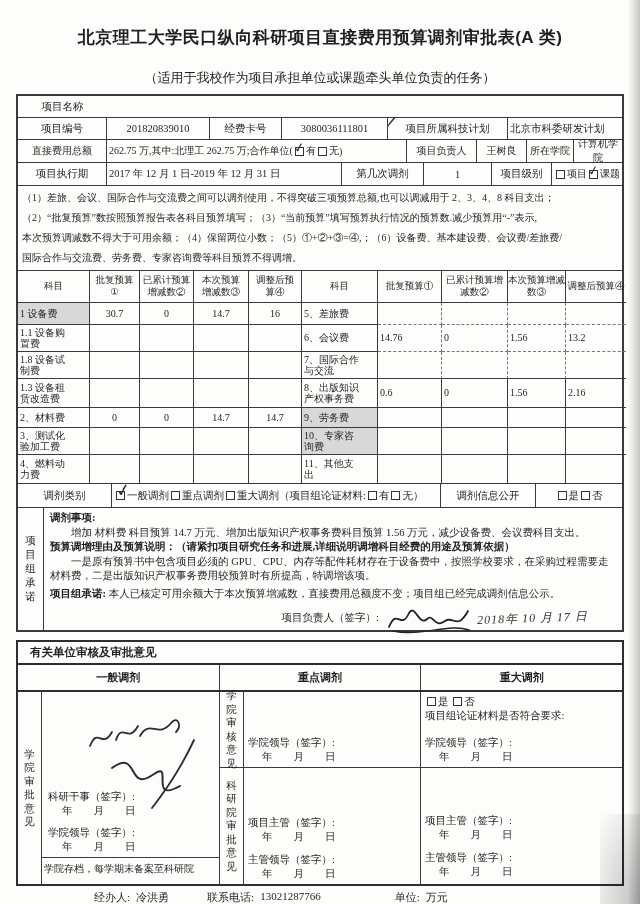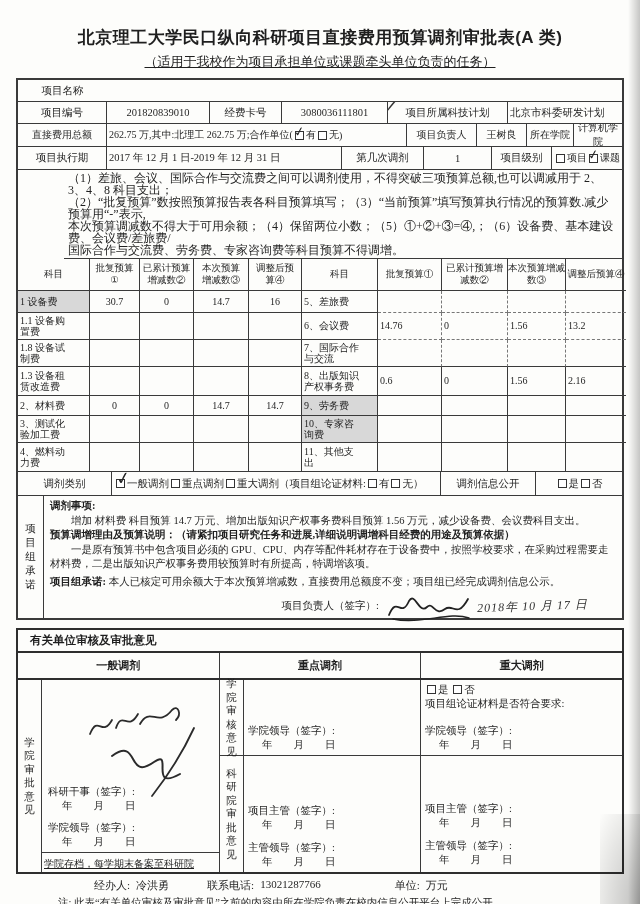--- a/index.html
+++ b/index.html
@@ -10,33 +10,33 @@
     font-family:"Liberation Serif","DejaVu Serif",serif;
     overflow:hidden;
   }
   .scan-edge { position:absolute; right:0; top:0; width:12px; height:100%;
     background:linear-gradient(to right, rgba(0,0,0,0), rgba(0,0,0,0.22)); pointer-events:none; }
   .scan-corner { position:absolute; right:0; bottom:0; width:40px; height:90px;
     background:radial-gradient(ellipse at bottom right, rgba(0,0,0,0.25), rgba(0,0,0,0)); pointer-events:none; }
 
   .title { padding-top:26px; text-align:center; font-size:17px; font-weight:bold;
     font-family:"Liberation Sans","DejaVu Sans",sans-serif; letter-spacing:.5px; }
-  .subtitle { text-align:center; font-size:13px; margin-top:4px; margin-bottom:7px;text-decoration:underline; }
+  .subtitle { text-align:center; font-size:13px; margin-top:20px; margin-bottom:7px; }
 
   .tblA { margin:0 16px; border:2px solid #3a3a3a; }
   .row { display:flex; border-bottom:1px solid #3a3a3a; font-size:10.5px; align-items:stretch; }
   .row:last-child { border-bottom:none; }
   .cell { border-right:1px solid #3a3a3a; display:flex; align-items:center; justify-content:center;
     text-align:center; overflow:hidden; padding:0 2px; }
   .cell:last-child { border-right:none; }
   .lab { font-weight:normal; }
   .left { justify-content:flex-start; text-align:left; }
 
-  .notes { border-bottom:1px solid #3a3a3a; font-size:12px; line-height:12px;
-    padding:2px 4px; white-space:pre-wrap;margin-left:46px; }
+  .notes { border-bottom:1px solid #3a3a3a; font-size:10px; line-height:20px;
+    padding:2px 4px; white-space:pre-wrap; }
 
   
   .bt { display:grid; border-bottom:1px solid #3a3a3a;
     grid-template-columns:72px 50px 54px 55px 53px 76px 64px 66px 58px 60px;
     grid-template-rows:32px 22px 27px 27px 29px 20px 27px 28px; }
   .bc { border-right:1px solid #3a3a3a; border-bottom:1px solid #3a3a3a;
     display:flex; align-items:center; justify-content:center; font-size:10px;
     text-align:center; white-space:pre-line; line-height:11.5px; overflow:hidden; }
   .bc.last { border-right:none; }
   .bc.bot { border-bottom:none; }
@@ -66,21 +66,21 @@
   .hdr3 { display:flex; border-bottom:2px solid #2e2e2e; font-weight:bold; font-size:11px; }
   .hdr3 > div { flex:1; text-align:center; padding:5px 0; border-right:1px solid #3a3a3a; }
   .hdr3 > div:last-child { border-right:none; }
   .body3 { display:flex; height:192px; font-size:10.5px; }
   .col3x { border-right:1px solid #3a3a3a; display:flex; }
   .col3x:last-child { border-right:none; }
   .vlab2 { width:24px; border-right:1px solid #3a3a3a; display:flex; align-items:center;
     justify-content:center; white-space:pre-line; line-height:13.5px; text-align:center; font-size:10.5px; }
   .ymd { white-space:pre; }
   .sigblock { line-height:14px; }
-  .archive { border-top:1px solid #3a3a3a; padding:4px 2px 1px 2px; font-size:10px;text-decoration:underline; }
+  .archive { border-top:1px solid #3a3a3a; padding:4px 2px 8px 2px; font-size:10px; }
 
   .footer1 { display:flex; font-size:11px; margin:4px 16px 0 16px; padding-left:78px; }
   .footer1 span { margin-right:6px; }
   .gap30 { display:inline-block; width:26px; } .gap60 { display:inline-block; width:62px; }
   .footer2 { font-size:10.5px; margin:3px 16px 0 16px; padding-left:42px; }
 
   svg.sig { overflow:visible; }
 </style>
 </head>
 <body>

